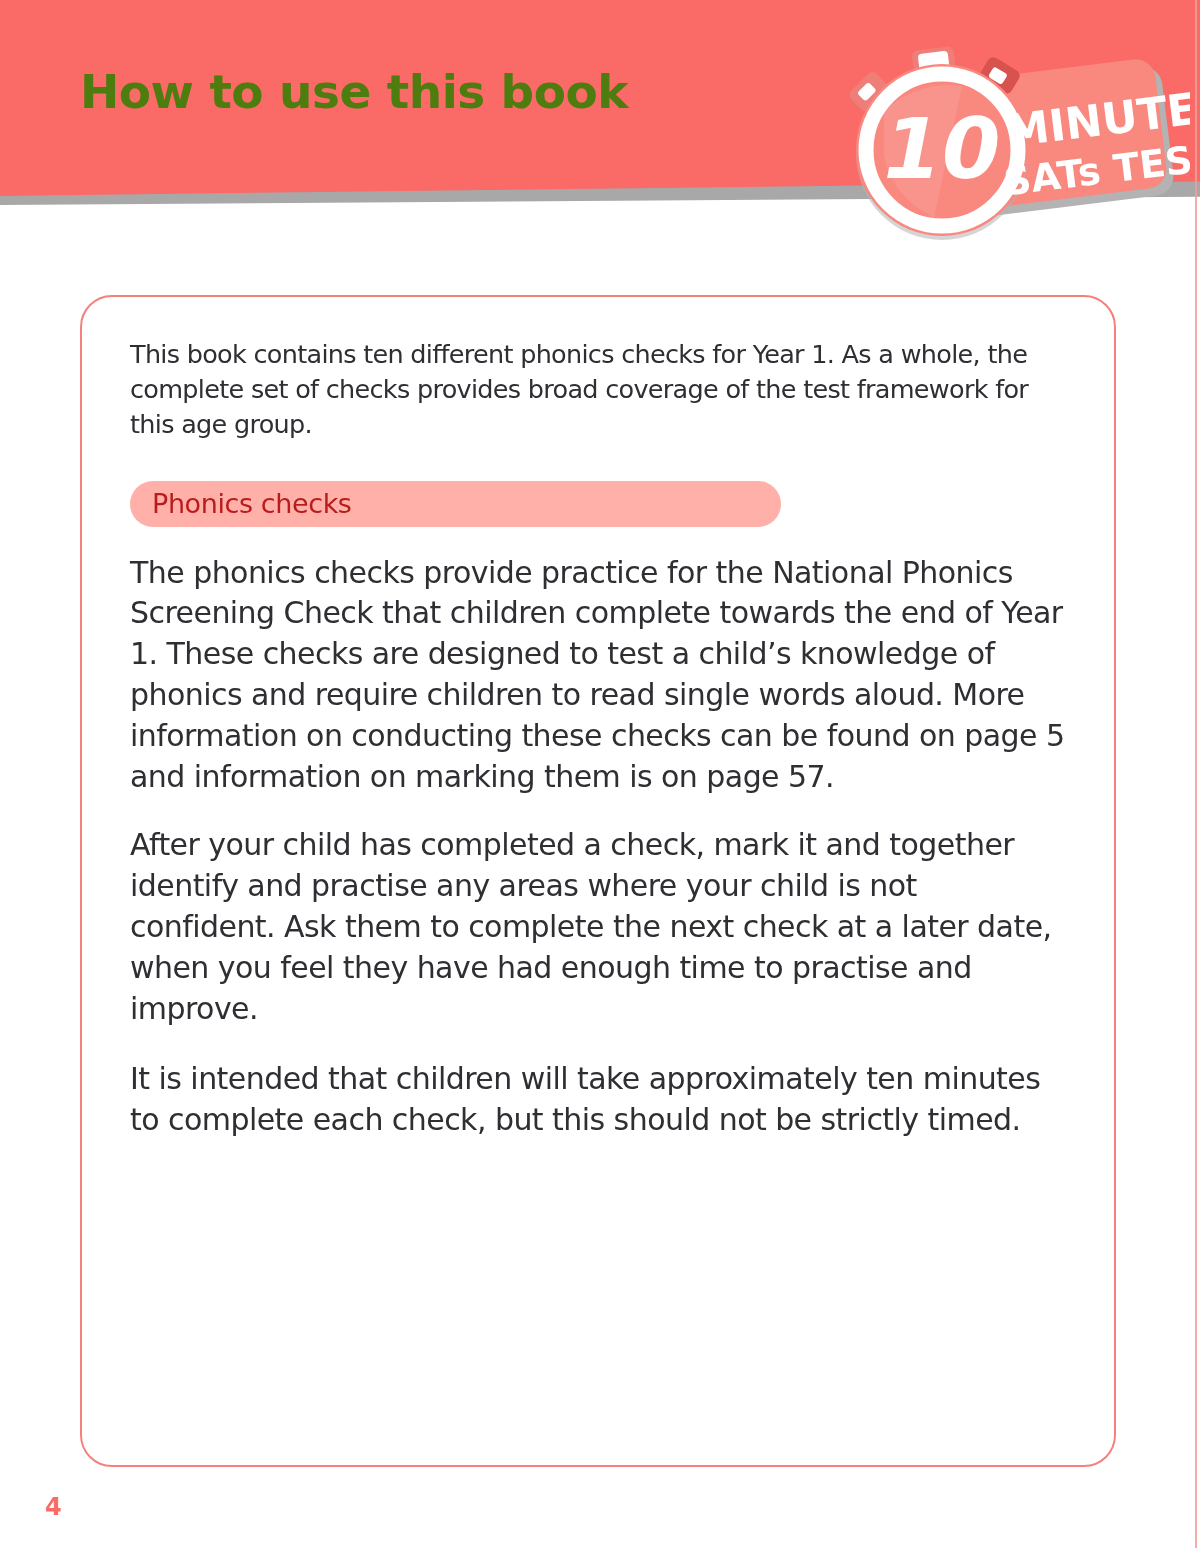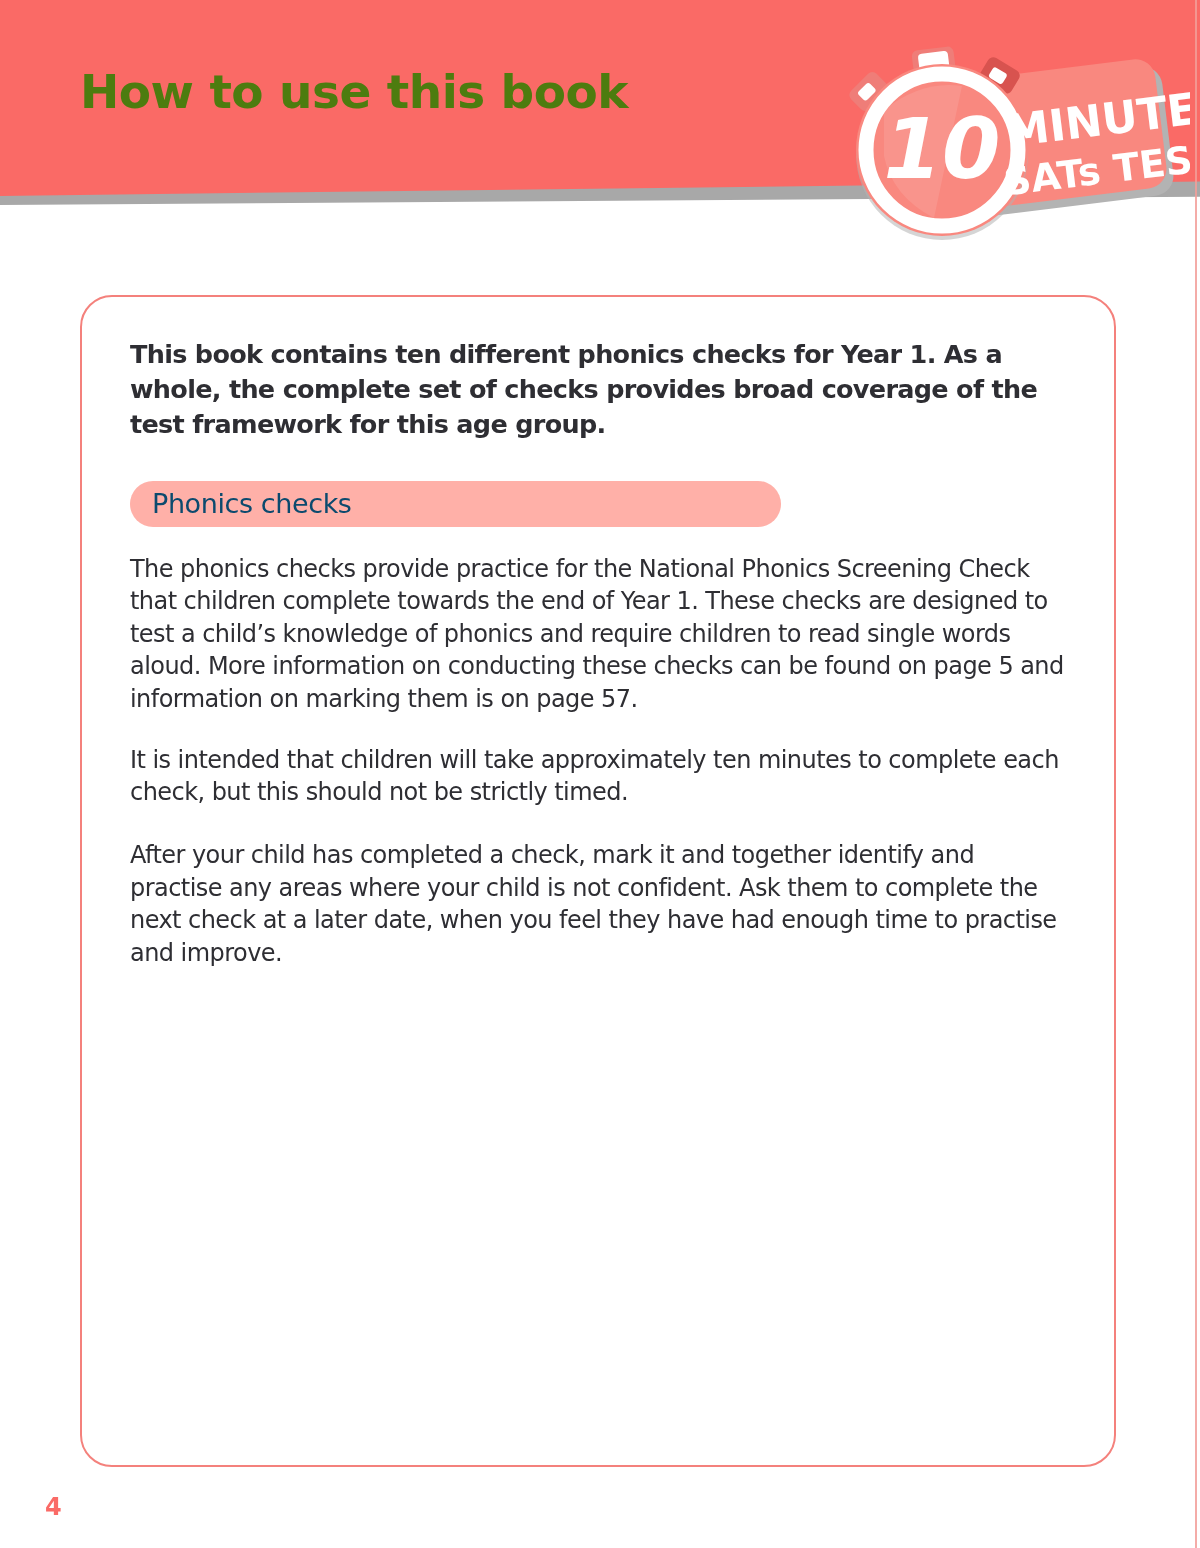--- a/index.html
+++ b/index.html
@@ -88,54 +88,54 @@
   }
   .card-inner {
     position: absolute;
     left: 48px;
     top: 40px;
     right: 44px;
   }
 
   .intro {
     font-family: "DejaVu Sans", sans-serif;
-    font-weight: bold;
+    font-weight: normal;
     font-size: 25.5px;
     line-height: 1.38;
     color: #2e2e33;
     letter-spacing: -0.7px;
     margin: 0 0 38px 0;
     max-width: 952px;
   }
 
   .pill {
     display: inline-block;
     background: #ffb0a8;
     border-radius: 999px;
     height: 46px;
     width: 651px;
     box-sizing: border-box;
     padding: 0 0 6px 22px;
     line-height: 46px;
-    color: #0c4a6e;
+    color: #b91c1c;
     font-family: "DejaVu Sans", sans-serif;
     font-weight: normal;
     font-size: 27px;
     letter-spacing: -0.4px;
     overflow: hidden;
     white-space: nowrap;
   }
 
   .section { margin: 0 0 0 0; }
   .section + .section { margin-top: 28px; }
 
   .body-text {
     font-family: "DejaVu Sans", sans-serif;
     font-weight: normal;
-    font-size: 24px;
+    font-size: 30px;
     line-height: 1.36;
     color: #2e2e33;
     letter-spacing: -0.55px;
     margin: 22px 0 0 0;
     max-width: 950px;
   }
   .body-text + .body-text { margin-top: 30px; }
 
   
   .page-number {
@@ -200,22 +200,22 @@
     <div class="card-inner">
 
       <p class="intro">This book contains ten different phonics checks for Year 1. As a whole, the complete set of checks provides broad coverage of the test framework for this age group.</p>
 
       <div class="section">
         <div class="pill">Phonics checks</div>
         <p class="body-text">The phonics checks provide practice for the National Phonics Screening Check that children complete towards the end of Year 1. These checks are designed to test a child’s knowledge of phonics and require children to read single words aloud. More information on conducting these checks can be found on page 5 and information on marking them is on page 57.</p>
       </div>
 
       <div class="section">
+        <p class="body-text">After your child has completed a check, mark it and together identify and practise any areas where your child is not confident. Ask them to complete the next check at a later date, when you feel they have had enough time to practise and improve.</p>
         <p class="body-text">It is intended that children will take approximately ten minutes to complete each check, but this should not be strictly timed.</p>
-        <p class="body-text">After your child has completed a check, mark it and together identify and practise any areas where your child is not confident. Ask them to complete the next check at a later date, when you feel they have had enough time to practise and improve.</p>
       </div>
 
     </div>
   </div>
 
   <div class="page-number">4</div>
 
   <div class="page-edge-right"></div>
 </div>
 

